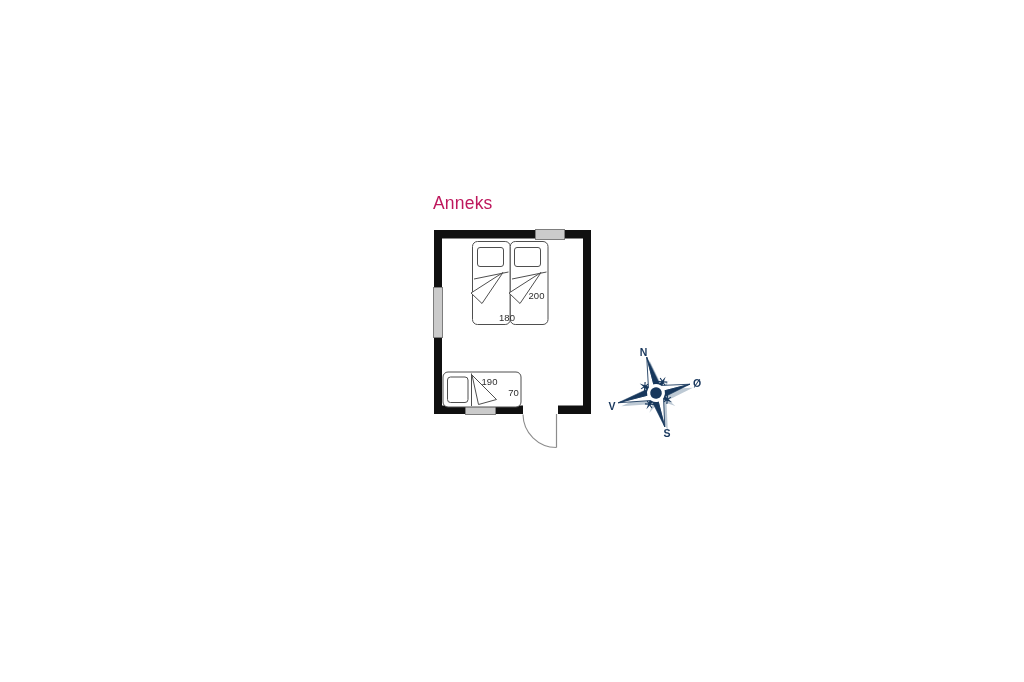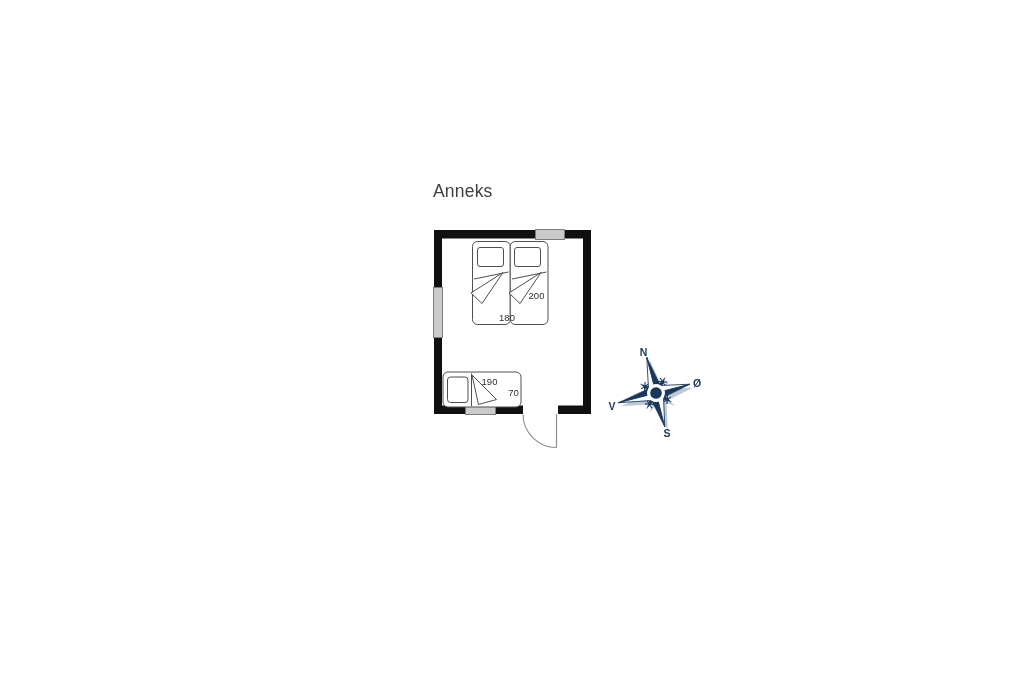--- a/index.html
+++ b/index.html
@@ -7,24 +7,24 @@
     position: relative;
     width: 1024px;
     height: 682px;
     background: #ffffff;
     overflow: hidden;
     font-family: "Liberation Sans", sans-serif;
   }
   .plan-title {
     position: absolute;
     left: 433px;
-    top: 181px;
+    top: 193px;
     font-size: 17.5px;
     font-weight: 400;
-    color: #404040;
+    color: #be185d;
     letter-spacing: 0.2px;
   }
   .plan-svg { position: absolute; left: 0; top: 0; }
   .dim-label {
     font-family: "Liberation Sans", sans-serif;
     font-size: 9.5px;
     fill: #2e2e2e;
   }
   .compass-label {
     font-family: "Liberation Sans", sans-serif;

